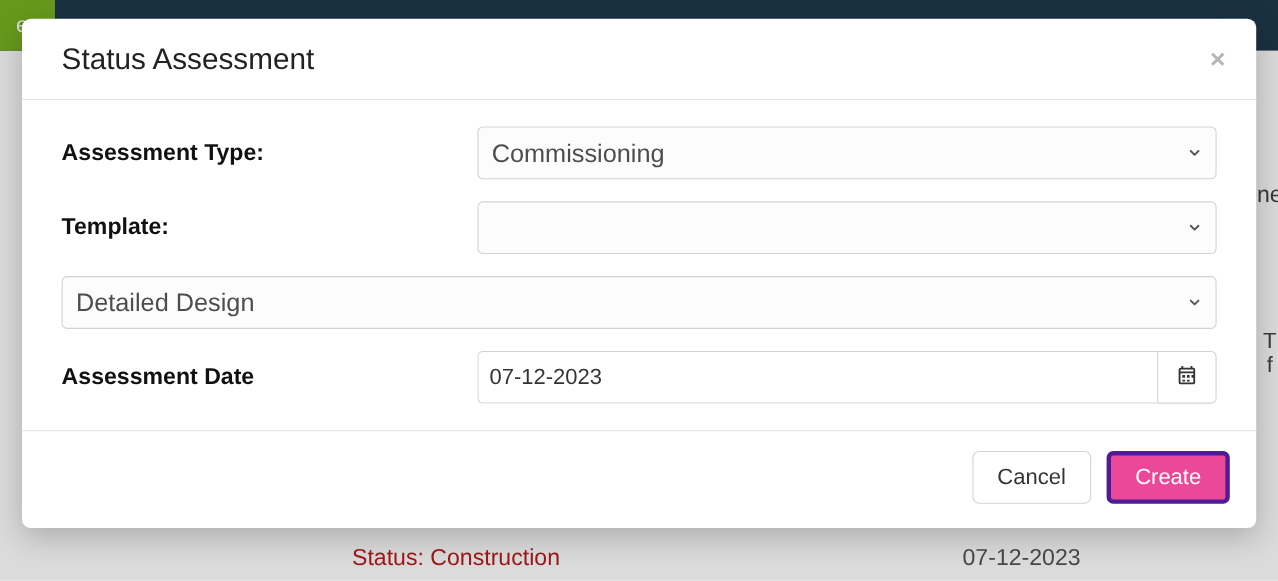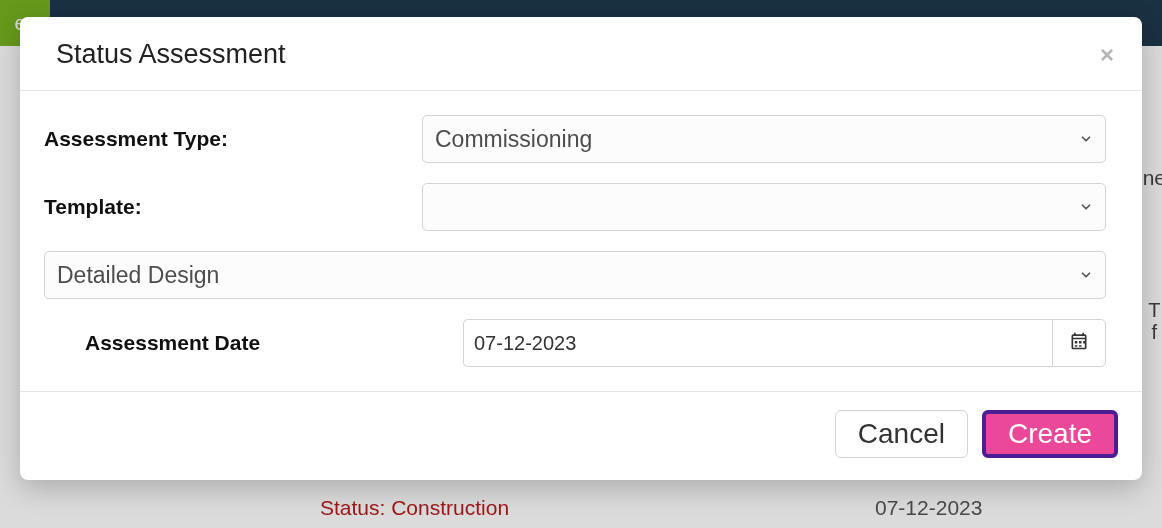--- a/index.html
+++ b/index.html
@@ -110,28 +110,28 @@
     }
     .close {
       color: #b5b5b5;
       font-size: 24px;
       font-weight: 700;
       cursor: pointer;
       line-height: 1;
       user-select: none;
     }
     .modal-body {
-      padding: 24px 36px 24px 24px;
+      padding: 24px 36px 24px 36px;
     }
     .row {
       display: flex;
       align-items: center;
       margin-bottom: 20px;
     }
-    .row:last-child { margin-bottom: 0; margin-left: 41px; }
+    .row:last-child { margin-bottom: 0; }
     .label {
       width: 378px;
       font-size: 21px;
       font-weight: 700;
       color: #111;
     }
     .control {
       flex: 1;
     }
     .select {
@@ -190,21 +190,21 @@
       border-top: 1px solid #e6e6e6;
       padding: 18px 24px 22px 24px;
       display: flex;
       justify-content: flex-end;
       gap: 14px;
     }
     .btn {
       height: 48px;
       padding: 17px 22px;
       border-radius: 6px;
-      font-size: 28px;
+      font-size: 20px;
       cursor: pointer;
       display: inline-flex;
       align-items: center;
       justify-content: center;
       border: 1px solid transparent;
     }
     .btn-secondary {
       background: #ffffff;
       border: 1px solid #d3d3d3;
       color: #333;

